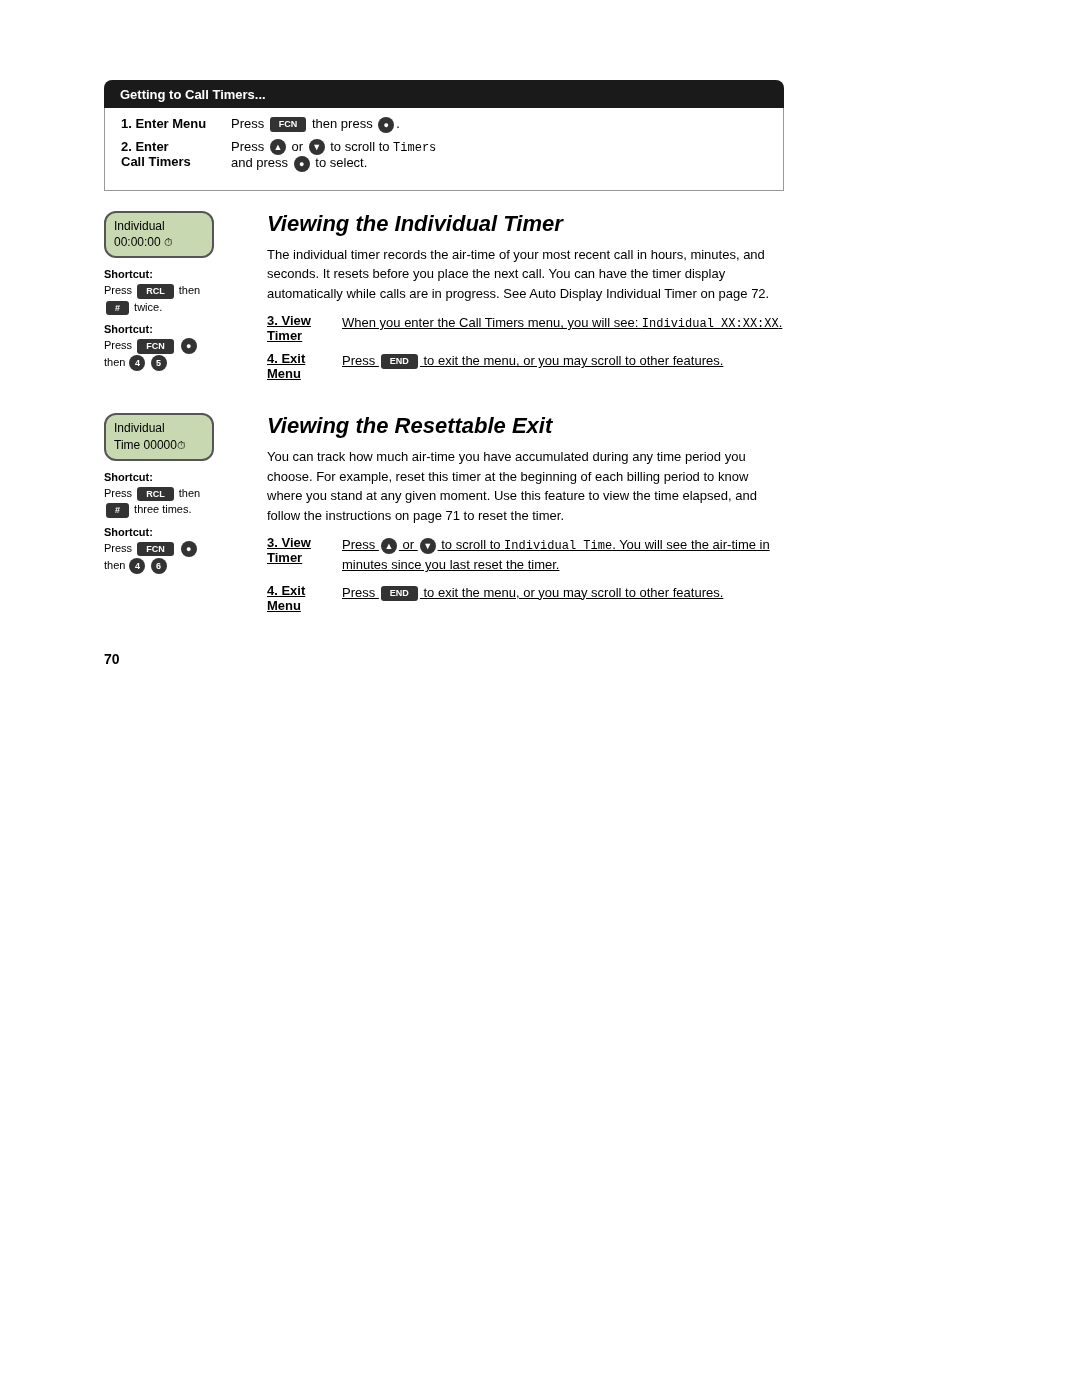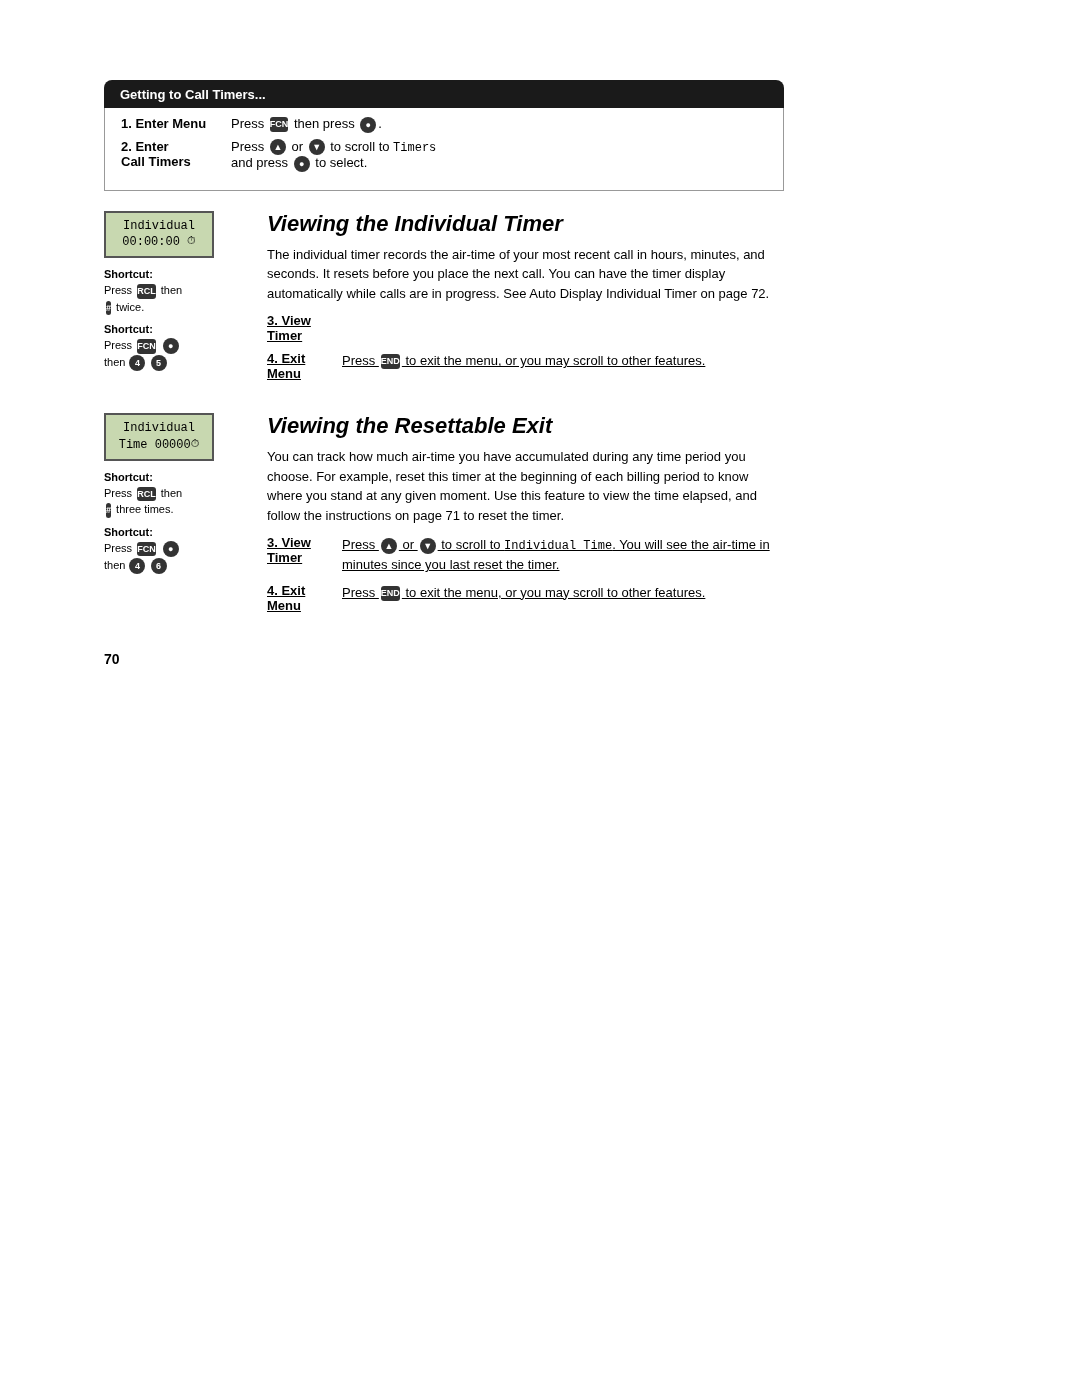--- a/index.html
+++ b/index.html
@@ -58,21 +58,21 @@
       font-size: 13px;
       flex: 1;
     }
     .btn-badge {
       display: inline-block;
       background: #333;
       color: #fff;
       font-size: 9px;
       font-weight: bold;
       border-radius: 3px;
-      padding: 1px 0;
+      padding: 1px 9px;
       margin: 0 2px;
       vertical-align: middle;
       line-height: 1.4;
     }
     .btn-circle {
       display: inline-block;
       background: #333;
       color: #fff;
       font-size: 9px;
       font-weight: bold;
@@ -116,30 +116,29 @@
     .section-body {
       font-size: 13px;
       line-height: 1.5;
       margin-bottom: 10px;
     }
 
     
     .lcd-display {
       background: #c8d8b0;
       border: 2px solid #555;
-      border-radius: 0;
+      border-radius: 12px;
       padding: 5px 8px;
-      font-family: Liberation Mono, monospace;
+      font-family: Liberation Sans, sans-serif;
       font-size: 12px;
       color: #000;
       line-height: 1.4;
       margin-bottom: 10px;
       display: inline-block;
       min-width: 110px;
-      text-align: center;
     }
     .lcd-display .lcd-line {
       display: block;
       white-space: nowrap;
     }
     .lcd-icon {
       font-size: 11px;
       vertical-align: middle;
     }
 
@@ -251,20 +250,23 @@
       <div class="right-col">
         <div class="section-title">Viewing the Individual Timer</div>
         <div class="section-body">The individual timer records the air-time of your most recent call in hours, minutes, and seconds. It resets before you place the next call. You can have the timer display automatically while calls are in progress. See Auto Display Individual Timer on page 72.</div>
 
         <div class="steps-area">
 
           <div class="step-item">
             <span class="step-num-label">
               <strong>3. View<br><span class="step-sublabel">Timer</span></strong>
             </span>
+            <span class="step-content">
+              When you enter the Call Timers menu, you will see: <span class="monospace">Individual XX:XX:XX</span>.
+            </span>
           </div>
 
           <div class="step-item">
             <span class="step-num-label">
               <strong>4. Exit<br><span class="step-sublabel">Menu</span></strong>
             </span>
             <span class="step-content">
               Press <span class="btn-badge">END</span> to exit the menu, or you may scroll to other features.
             </span>
           </div>

